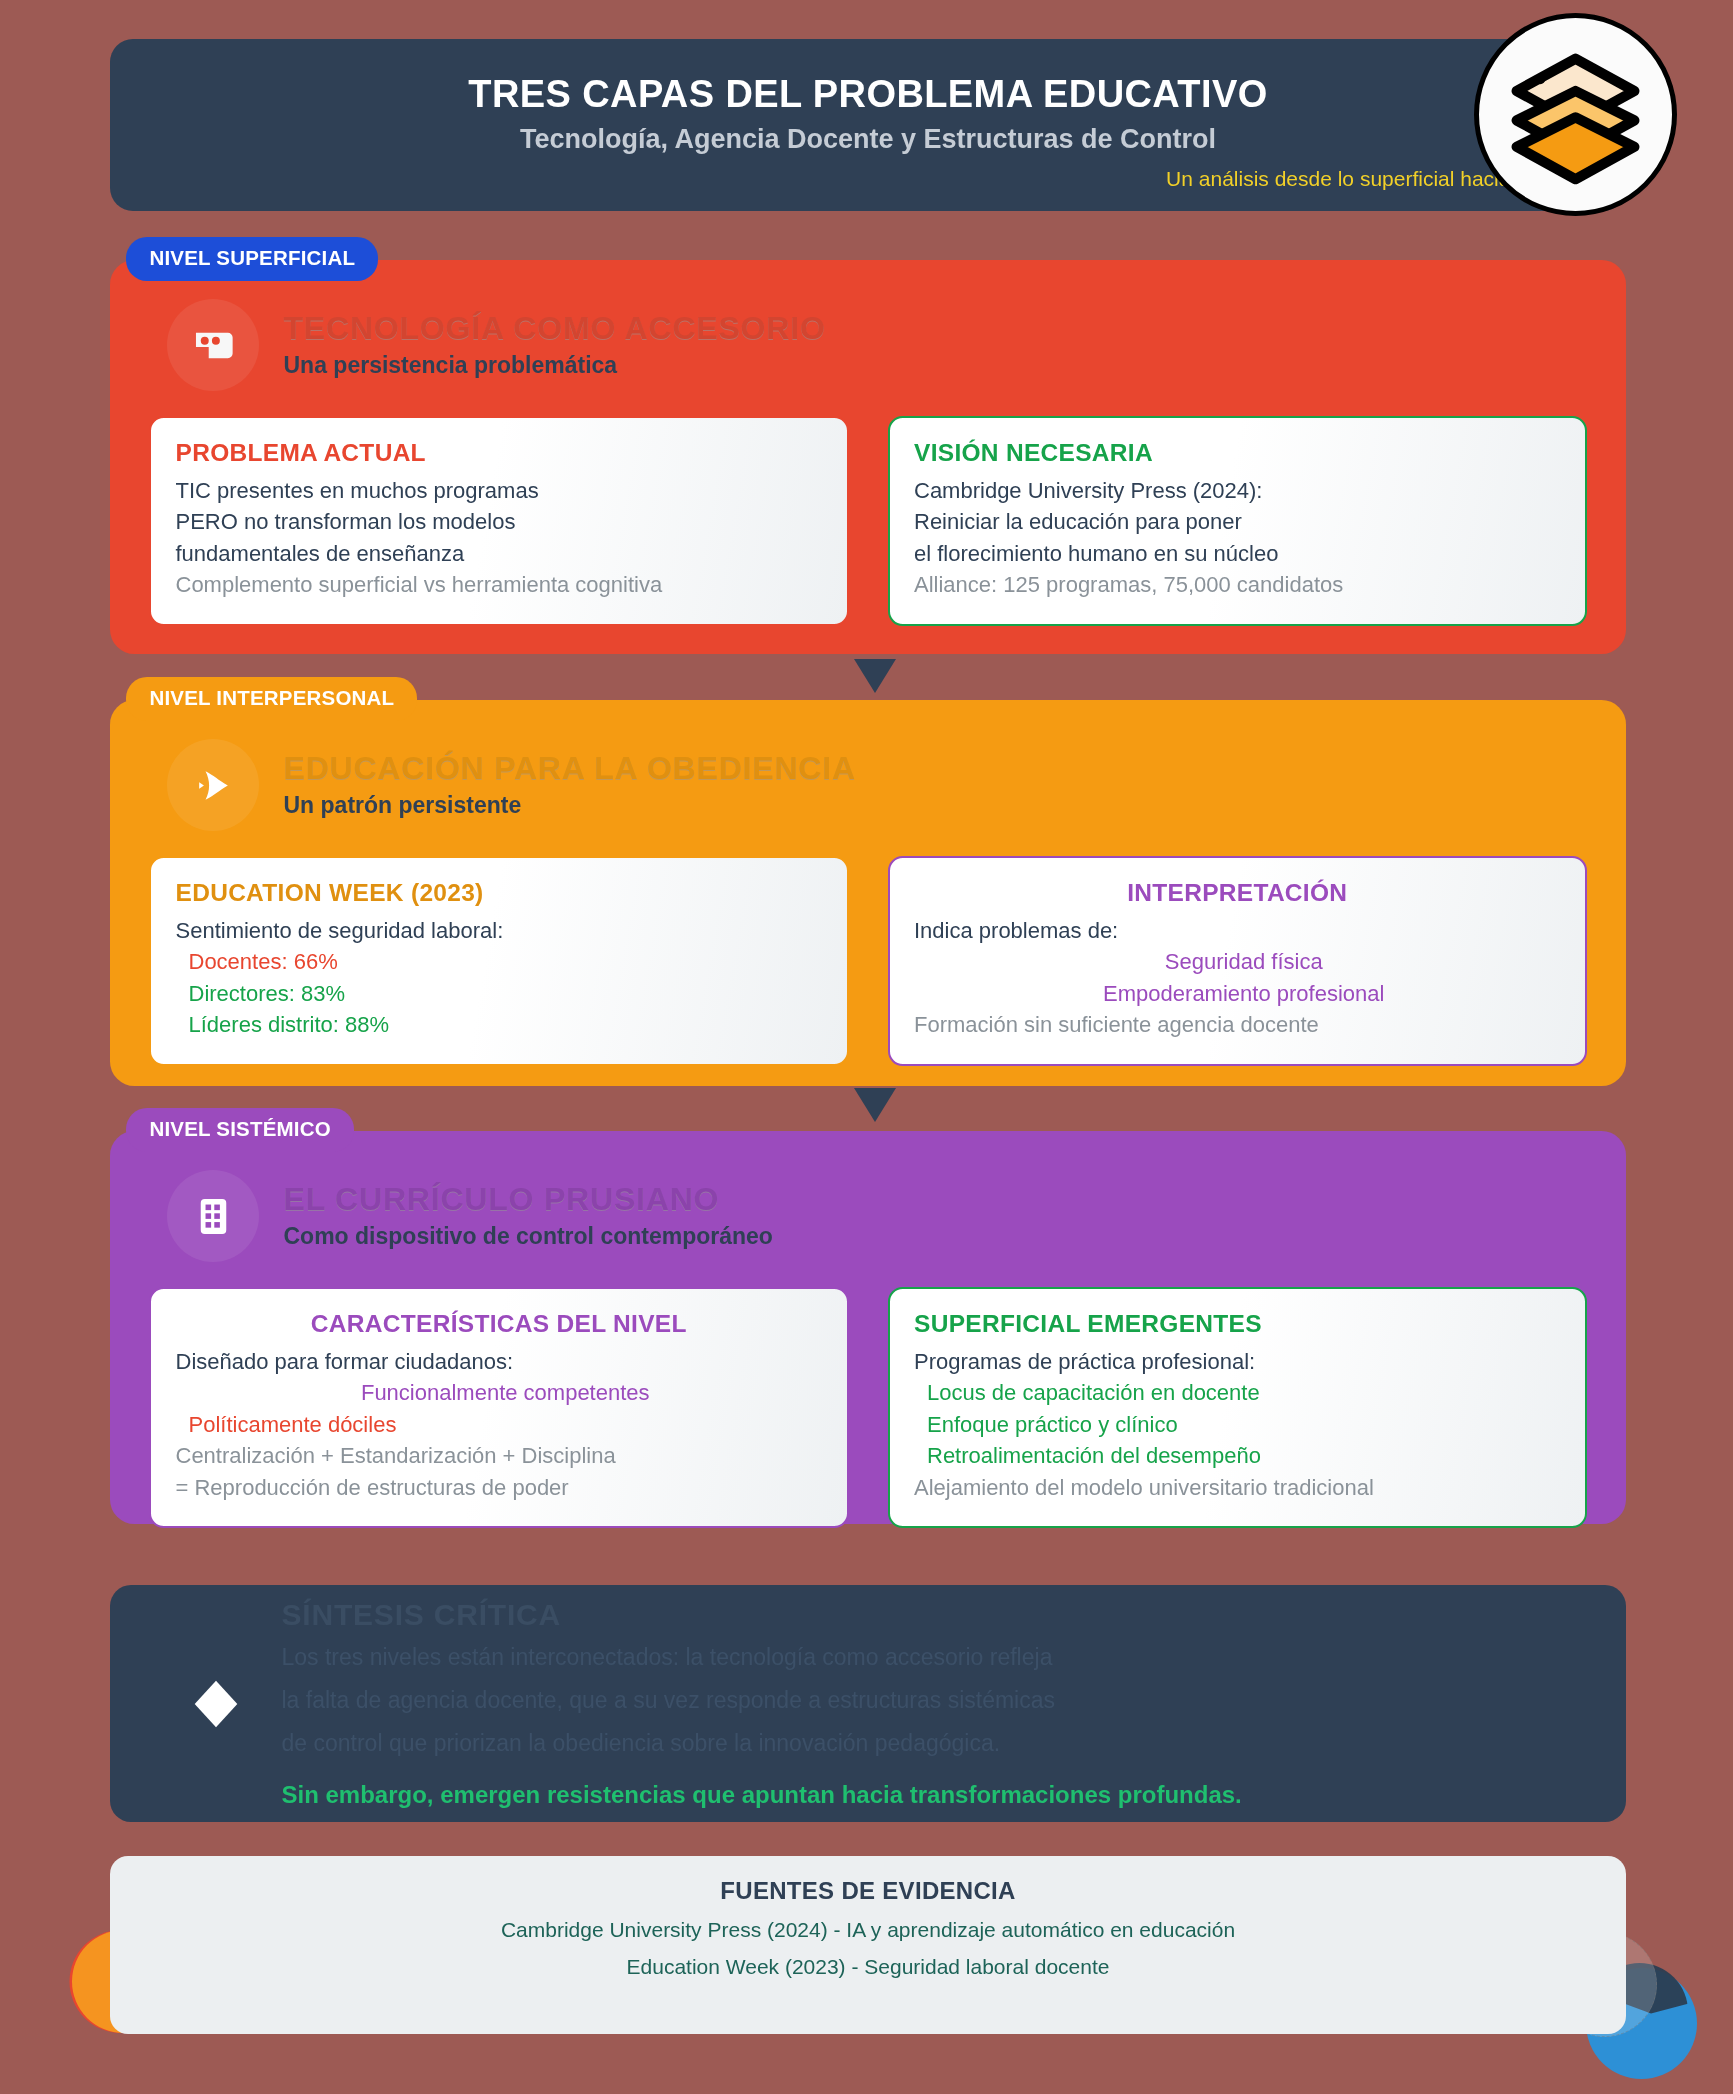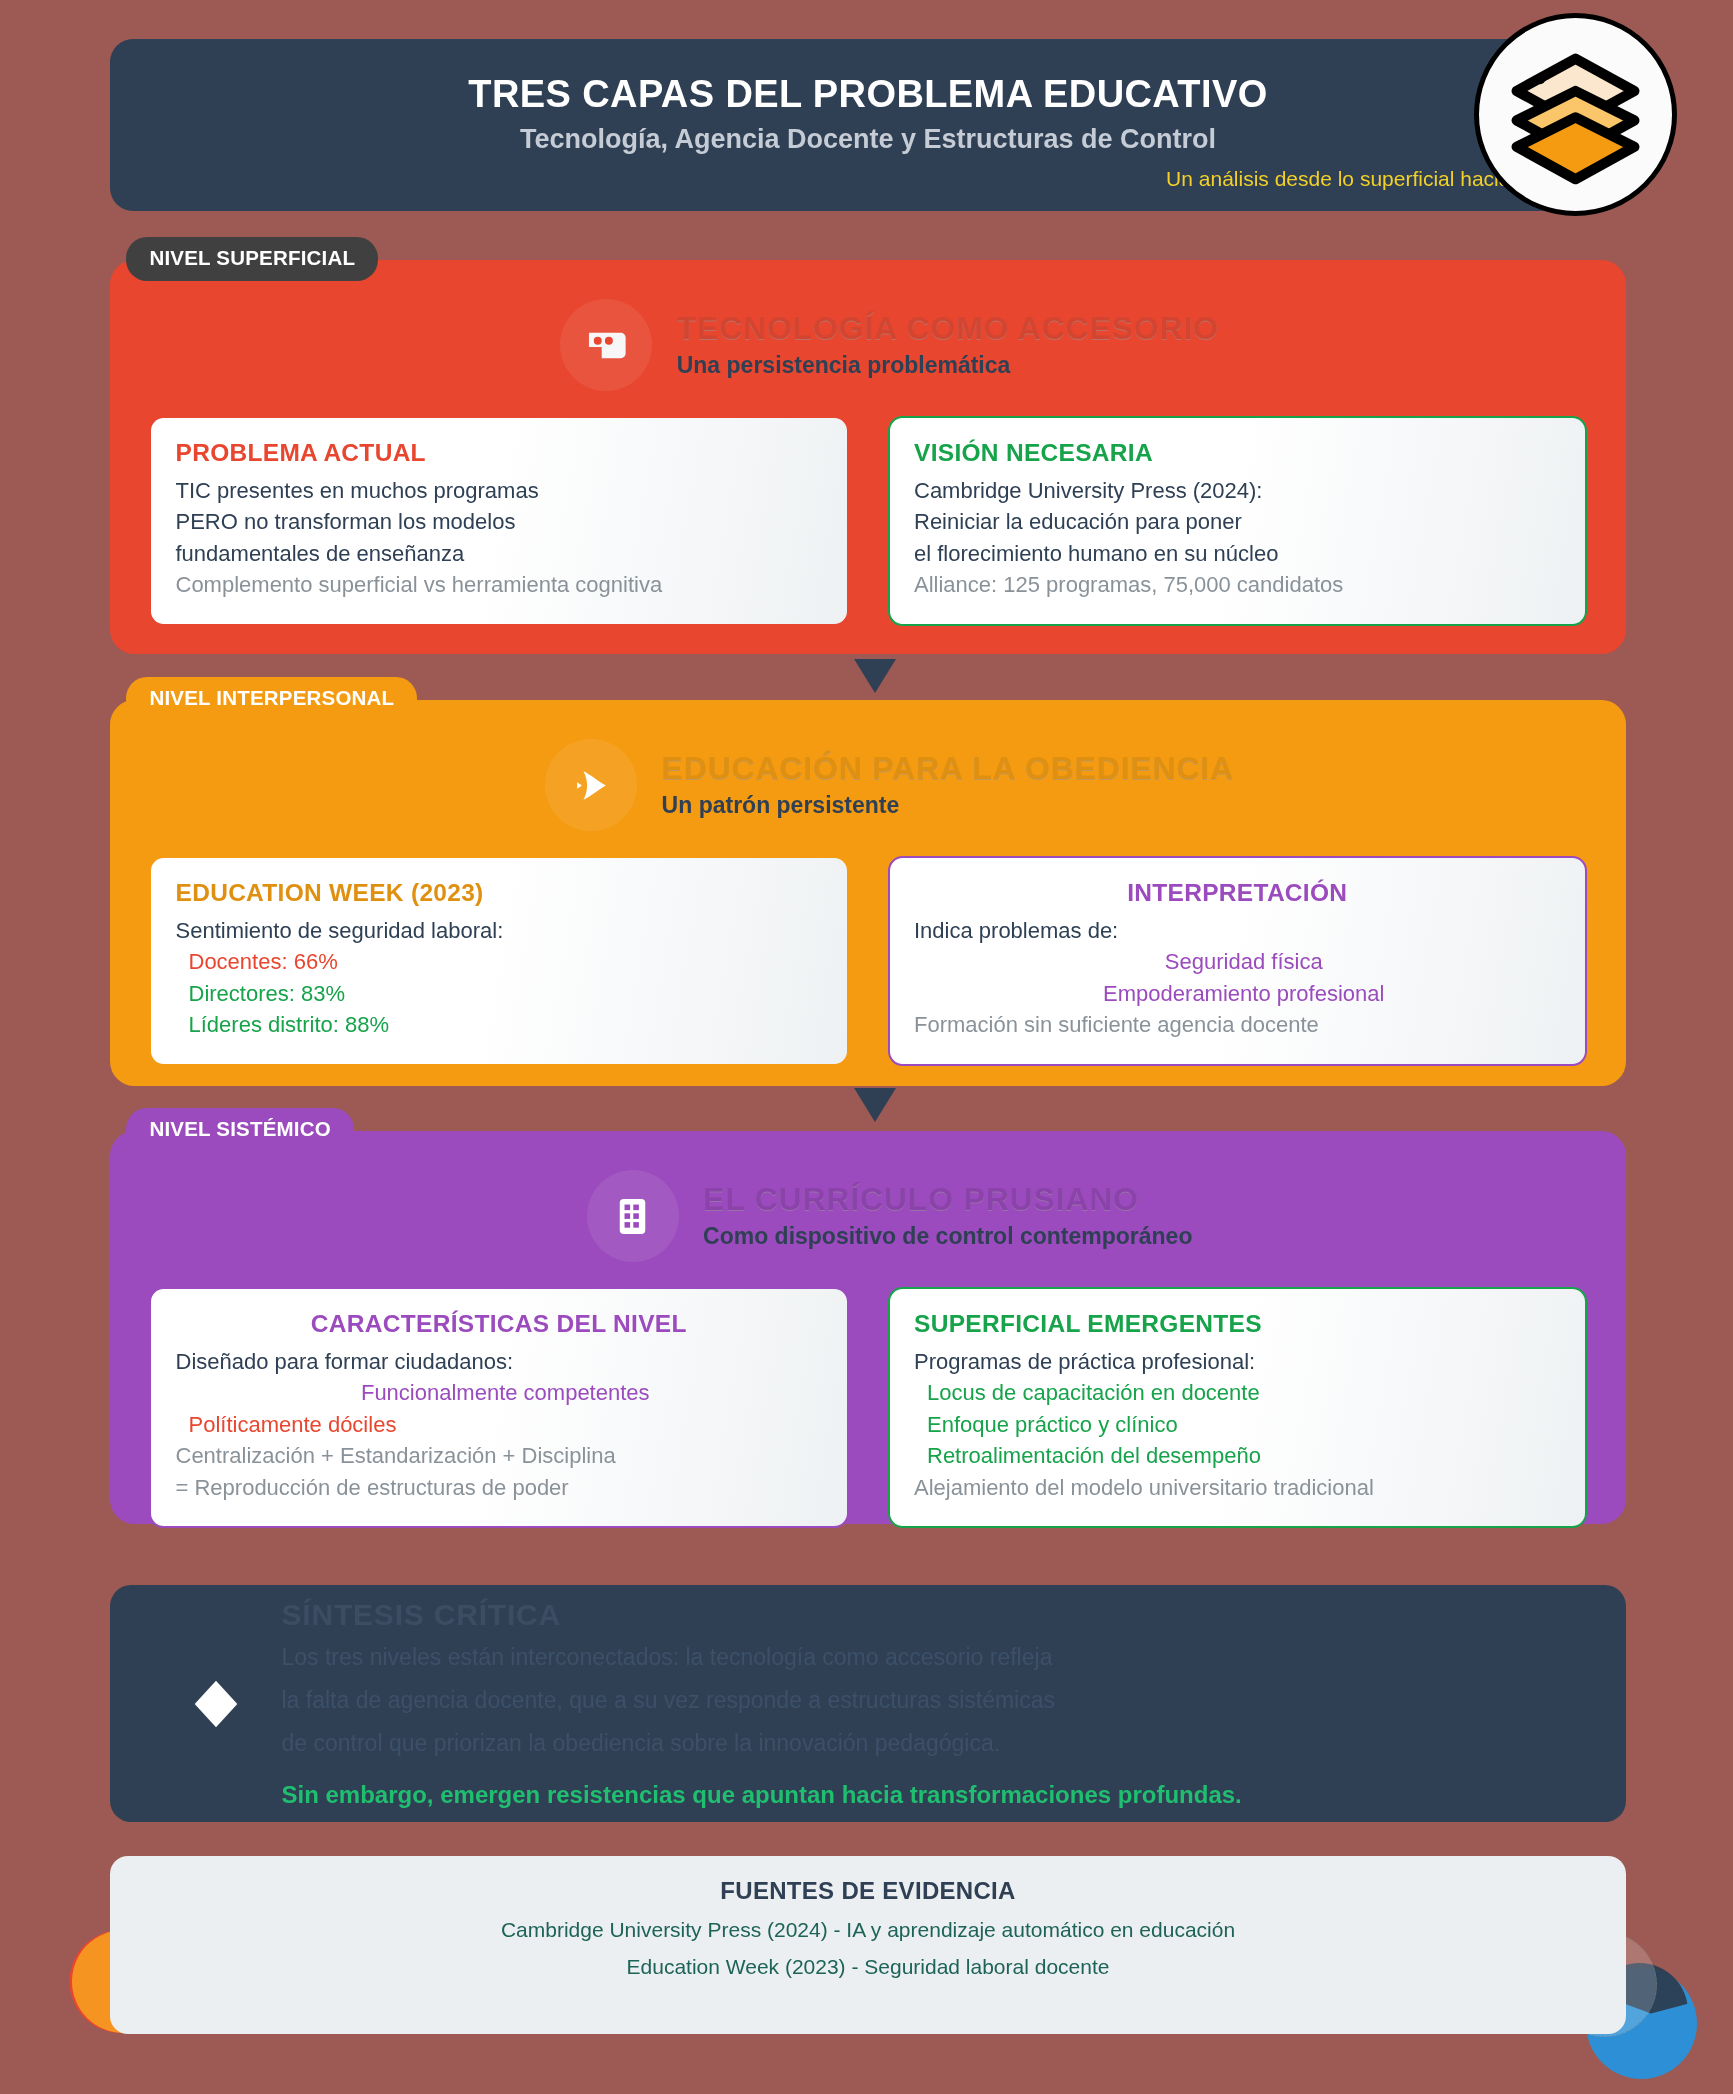--- a/index.html
+++ b/index.html
@@ -129,29 +129,28 @@
     left: 16.4px;
     top: -23px;
     padding: 9px 23px 10.6px 23px;
     border-radius: 21px;
     color: #ffffff;
     font-size: 20.5px;
     font-weight: bold;
     letter-spacing: 0.2px;
     white-space: nowrap;
   }
-  .level.red    .level-badge { background: #404040; }
+  .level.red    .level-badge { background: #1d4ed8; }
   .level.orange .level-badge { background: #f59b12; }
   .level.purple .level-badge { background: #9b4bbd; }
 
   .level-head {
     display: flex;
     align-items: center;
     padding: 39px 14px 0 57px;
-    justify-content: center;
   }
   .level-icon {
     width: 92px;
     height: 92px;
     flex: 0 0 92px;
     border-radius: 50%;
     display: flex;
     align-items: center;
     justify-content: center;
     background: rgba(255,255,255,0.08);

